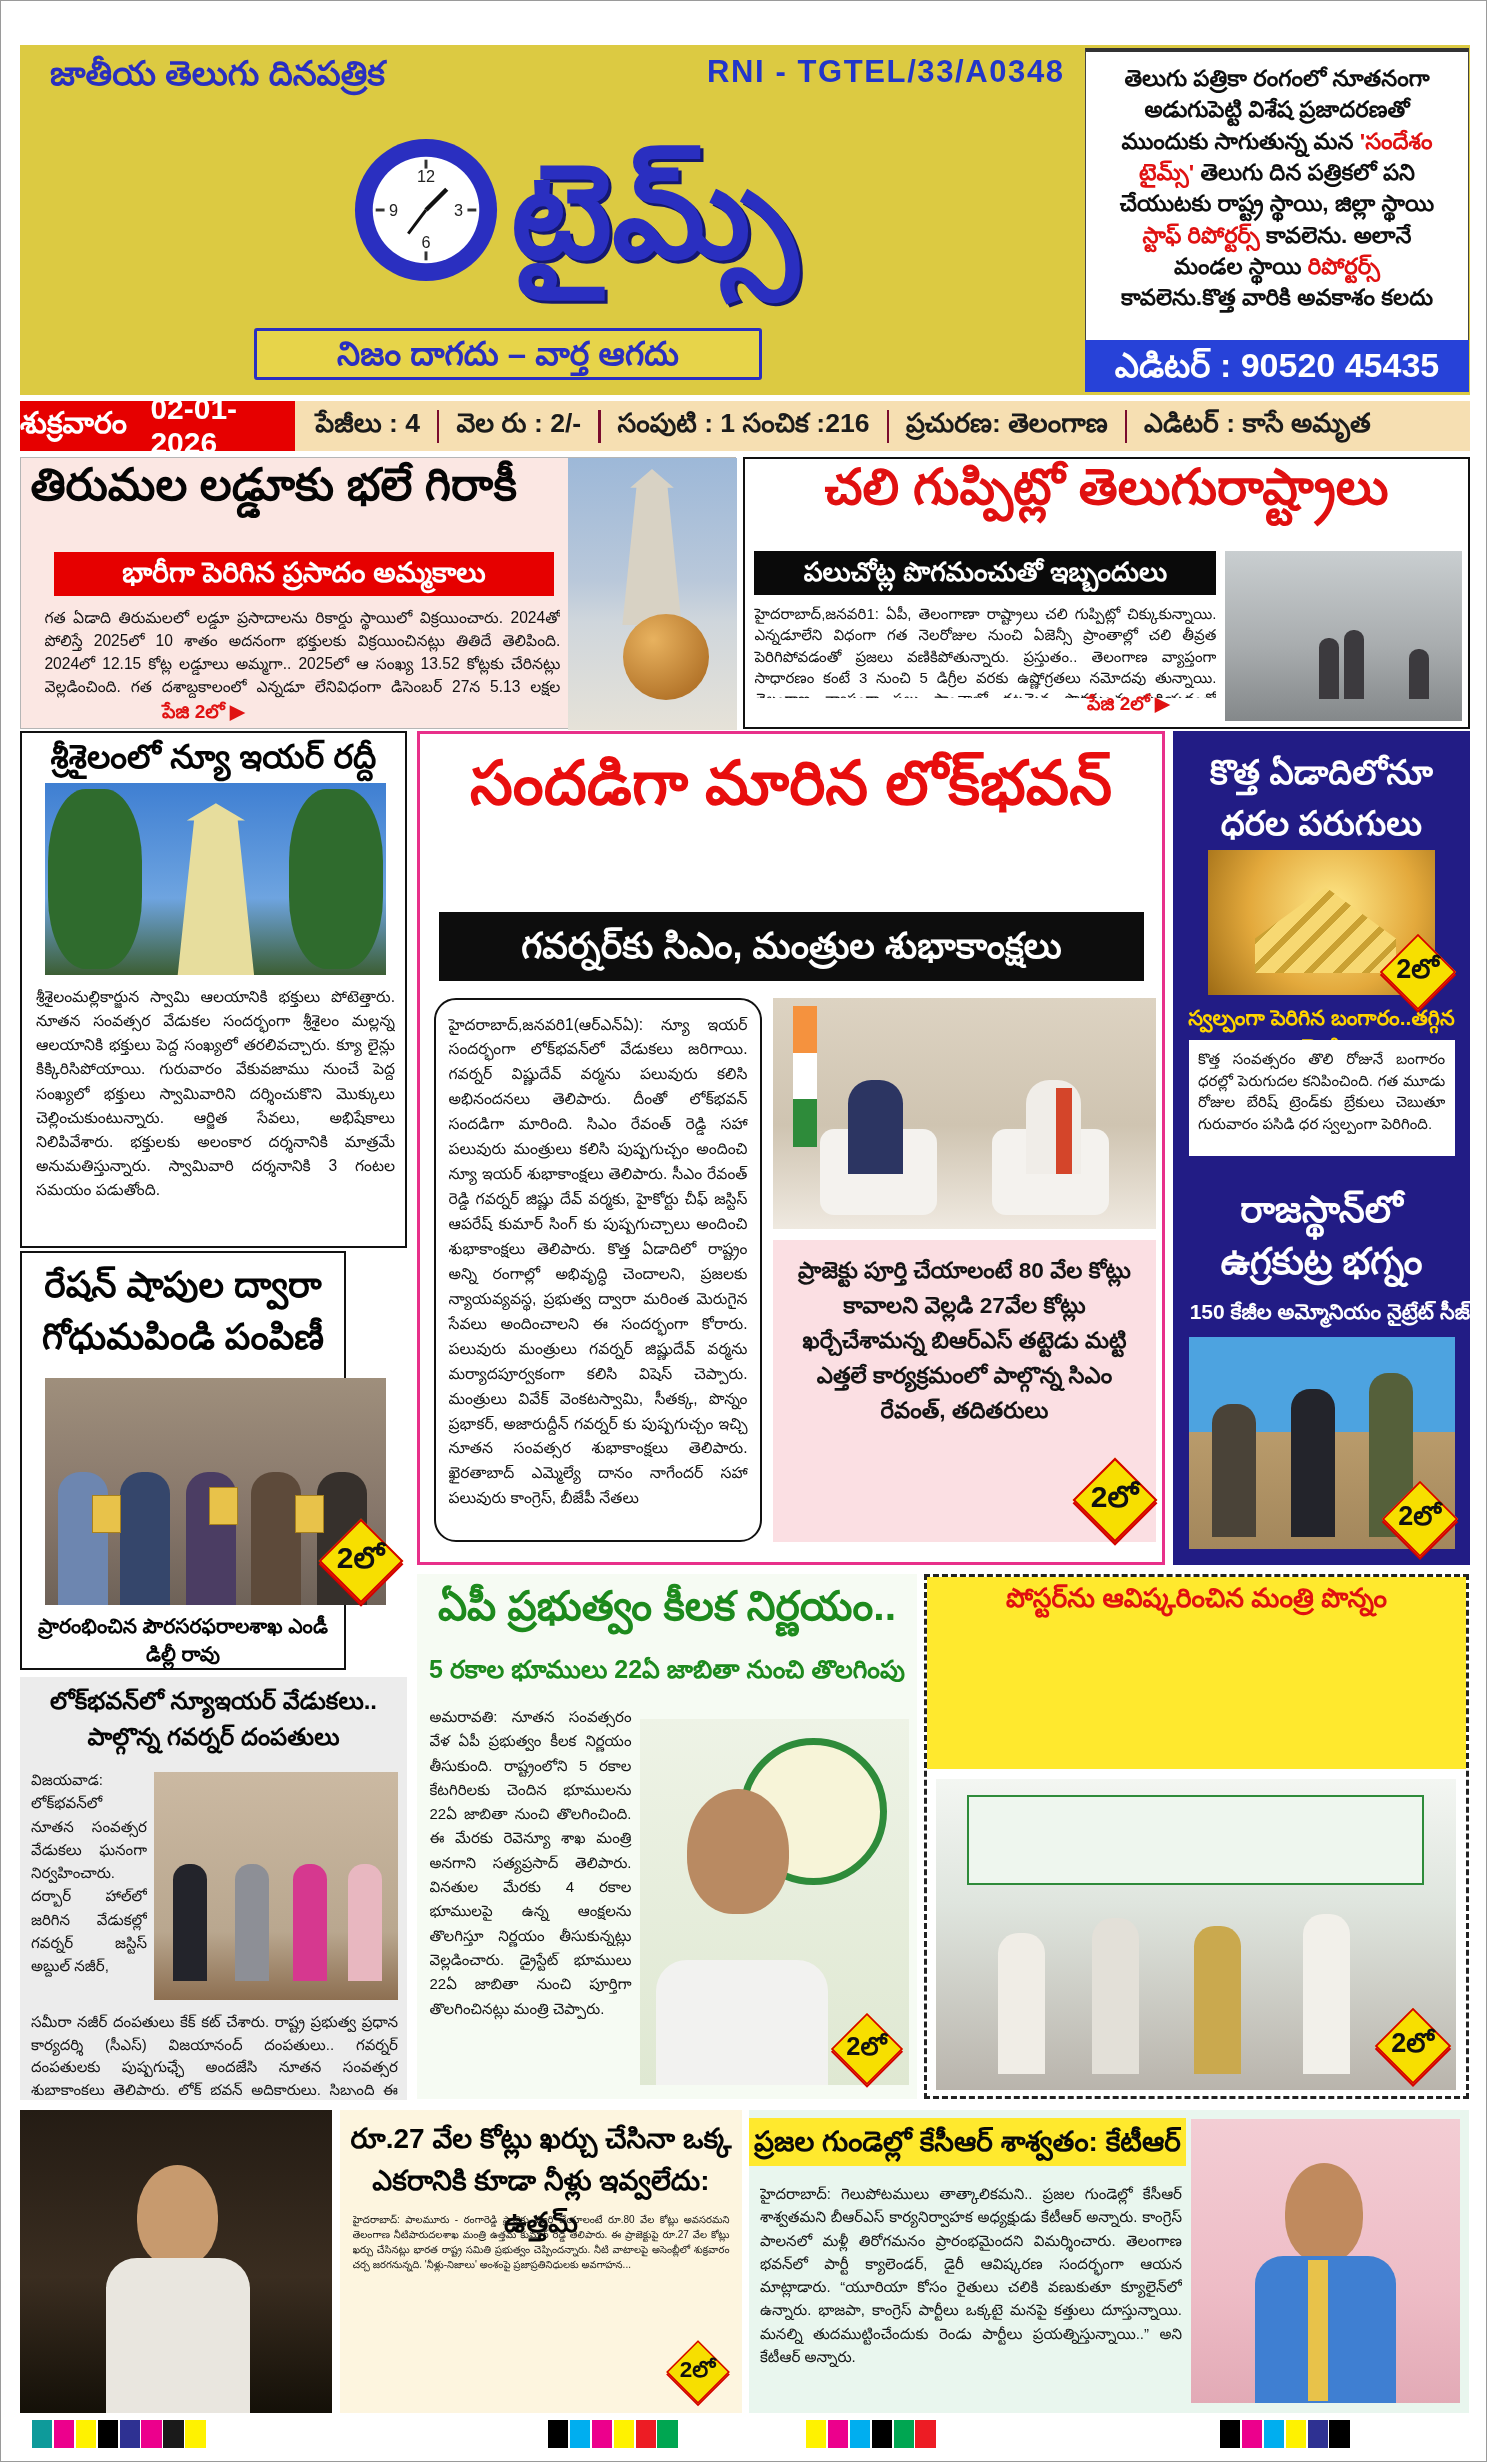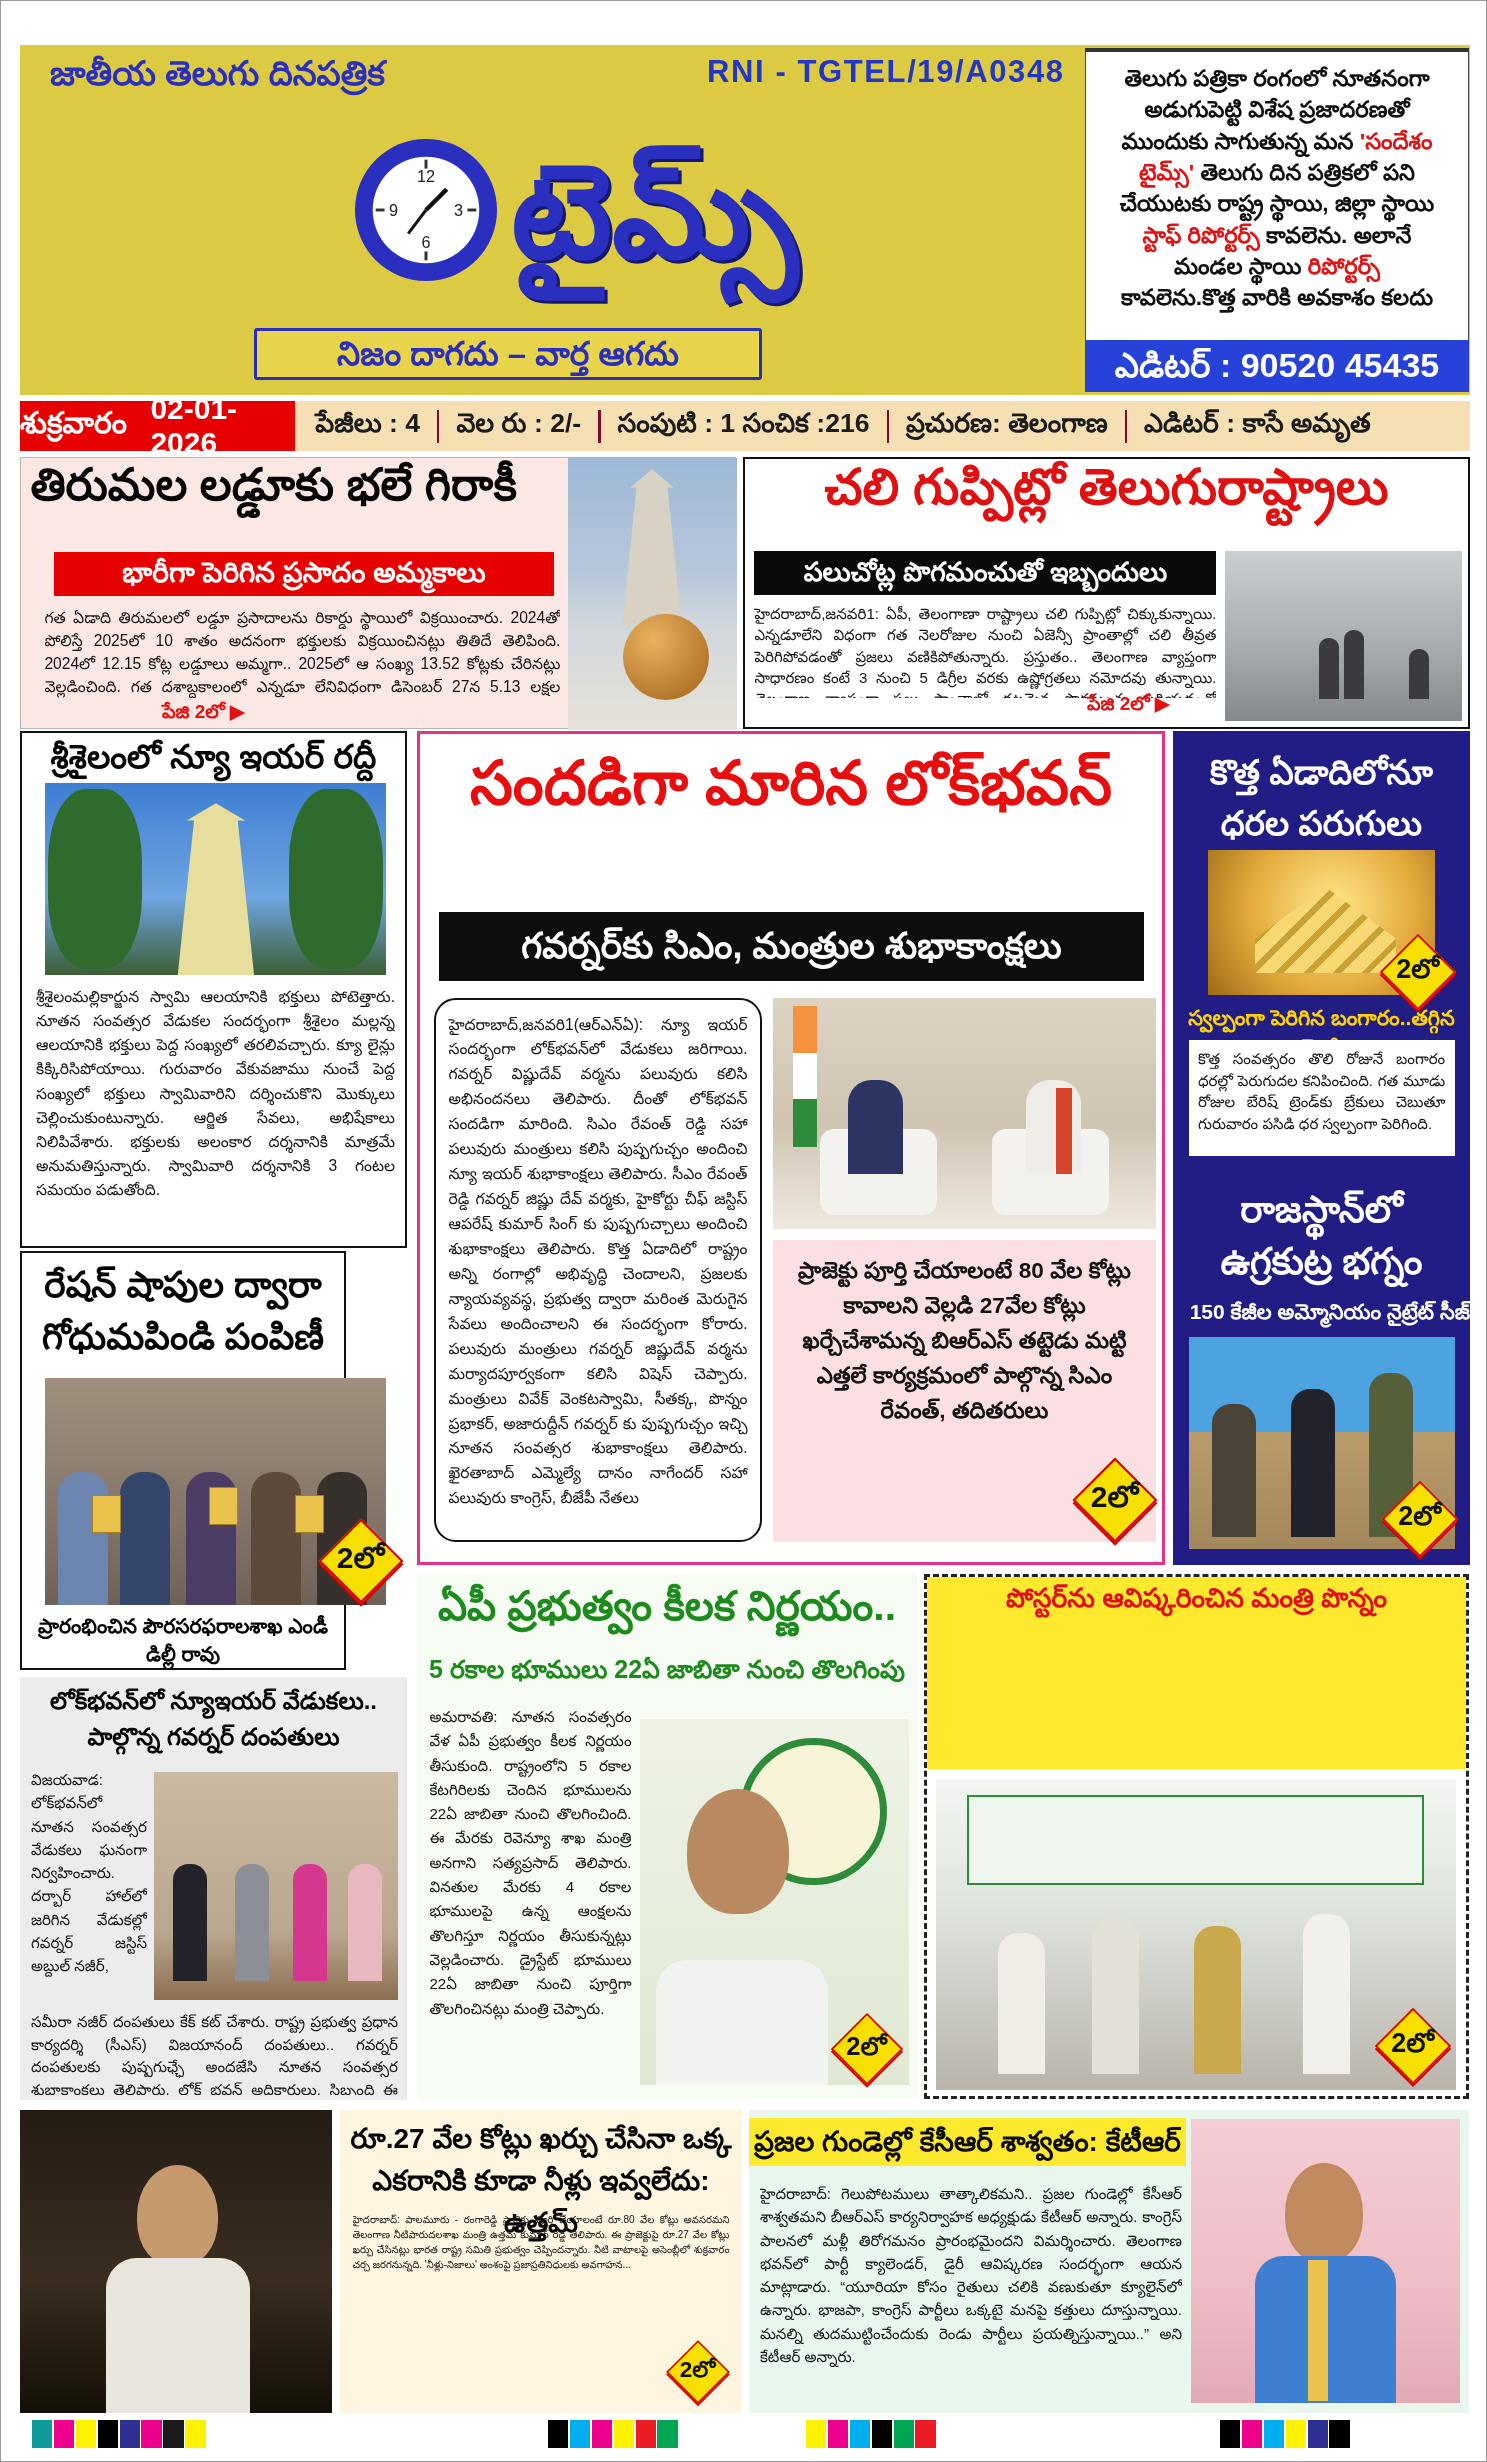--- a/index.html
+++ b/index.html
@@ -145,21 +145,21 @@
   .cb-group{position:absolute;top:0;display:flex;gap:1.6px;}
   .cb-group span{display:block;width:20.3px;height:28px;}
 </style>
 </head>
 <body>
 
 <div class="page">
 
   <div class="abs masthead">
     <div class="abs kicker">జాతీయ తెలుగు దినపత్రిక</div>
-    <div class="abs rni">RNI - TGTEL/19/A0348</div>
+    <div class="abs rni">RNI - TGTEL/33/A0348</div>
     <div class="abs logo-row">
       <span>
         <svg width="148" height="148" viewBox="0 0 100 100">
           <circle cx="50" cy="50" r="48" fill="#2a2fc0"></circle>
           <circle cx="50" cy="50" r="36" fill="#ffffff"></circle>
           <g stroke="#333" stroke-width="2">
             <line x1="50" y1="16" x2="50" y2="22"></line>
               <line x1="50" y1="78" x2="50" y2="84"></line>
             <line x1="16" y1="50" x2="22" y2="50"></line>
               <line x1="78" y1="50" x2="84" y2="50"></line>

